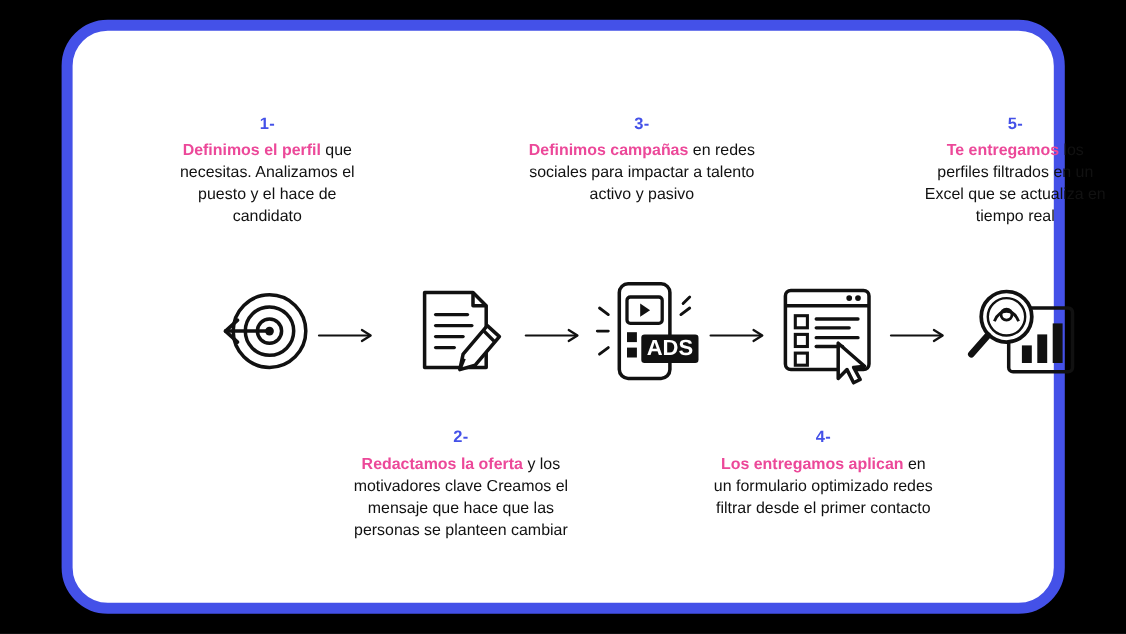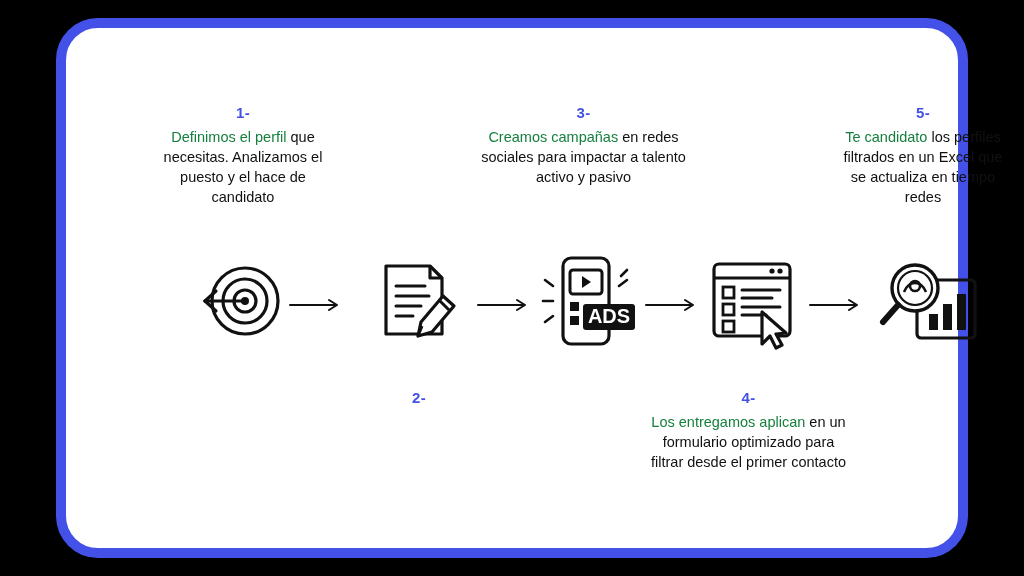--- a/index.html
+++ b/index.html
@@ -48,22 +48,22 @@
   }
   .step-num {
     color: #4451e8;
     font-weight: bold;
     font-size: 15px;
     display: block;
     margin-bottom: 4px;
     letter-spacing: 0.3px;
   }
   .step-body b {
-    font-weight: normal;
-    color: #15803d;
+    font-weight: bold;
+    color: #ec4899;
   }
 
   .t1 { left: 82px;  top: 75px;  width: 190px; }
   .t2 { left: 248px; top: 360px; width: 210px; }
   .t3 { left: 400px; top: 75px;  width: 235px; }
   .t4 { left: 580px; top: 360px; width: 205px; }
   .t5 { left: 772px; top: 75px;  width: 170px; }
 
   
   .icon-row {
@@ -105,35 +105,36 @@
   <div class="frame">
     <div class="inner">
 
       <div class="step-text t1">
         <span class="step-num">1-</span>
         <span class="step-body"><b>Definimos el perfil</b><span> que necesitas. Analizamos el puesto y el hace de candidato</span></span>
       </div>
 
       <div class="step-text t2">
         <span class="step-num">2-</span>
+        <span class="step-body"><b>Redactamos la oferta</b><span> y los motivadores clave Creamos el mensaje que hace que las personas se planteen cambiar</span></span>
       </div>
 
       <div class="step-text t3">
         <span class="step-num">3-</span>
-        <span class="step-body"><b>Creamos campañas</b><span> en redes sociales para impactar a talento activo y pasivo</span></span>
+        <span class="step-body"><b>Definimos campañas</b><span> en redes sociales para impactar a talento activo y pasivo</span></span>
       </div>
 
       <div class="step-text t4">
         <span class="step-num">4-</span>
-        <span class="step-body"><b>Los entregamos aplican</b><span> en un formulario optimizado para filtrar desde el primer contacto</span></span>
+        <span class="step-body"><b>Los entregamos aplican</b><span> en un formulario optimizado redes filtrar desde el primer contacto</span></span>
       </div>
 
       <div class="step-text t5">
         <span class="step-num">5-</span>
-        <span class="step-body"><b>Te candidato</b><span> los perfiles filtrados en un Excel que se actualiza en tiempo redes</span></span>
+        <span class="step-body"><b>Te entregamos</b><span> los perfiles filtrados en un Excel que se actualiza en tiempo real</span></span>
       </div>
 
       <div class="icon-row">
 
         <div class="icon-slot i1">
           <svg width="110" height="110" viewBox="0 0 110 110">
             <g fill="none" stroke="#111" stroke-width="3.2">
               <circle cx="62" cy="55" r="33"></circle>
               <circle cx="62" cy="55" r="22"></circle>
               <circle cx="62" cy="55" r="11"></circle>

